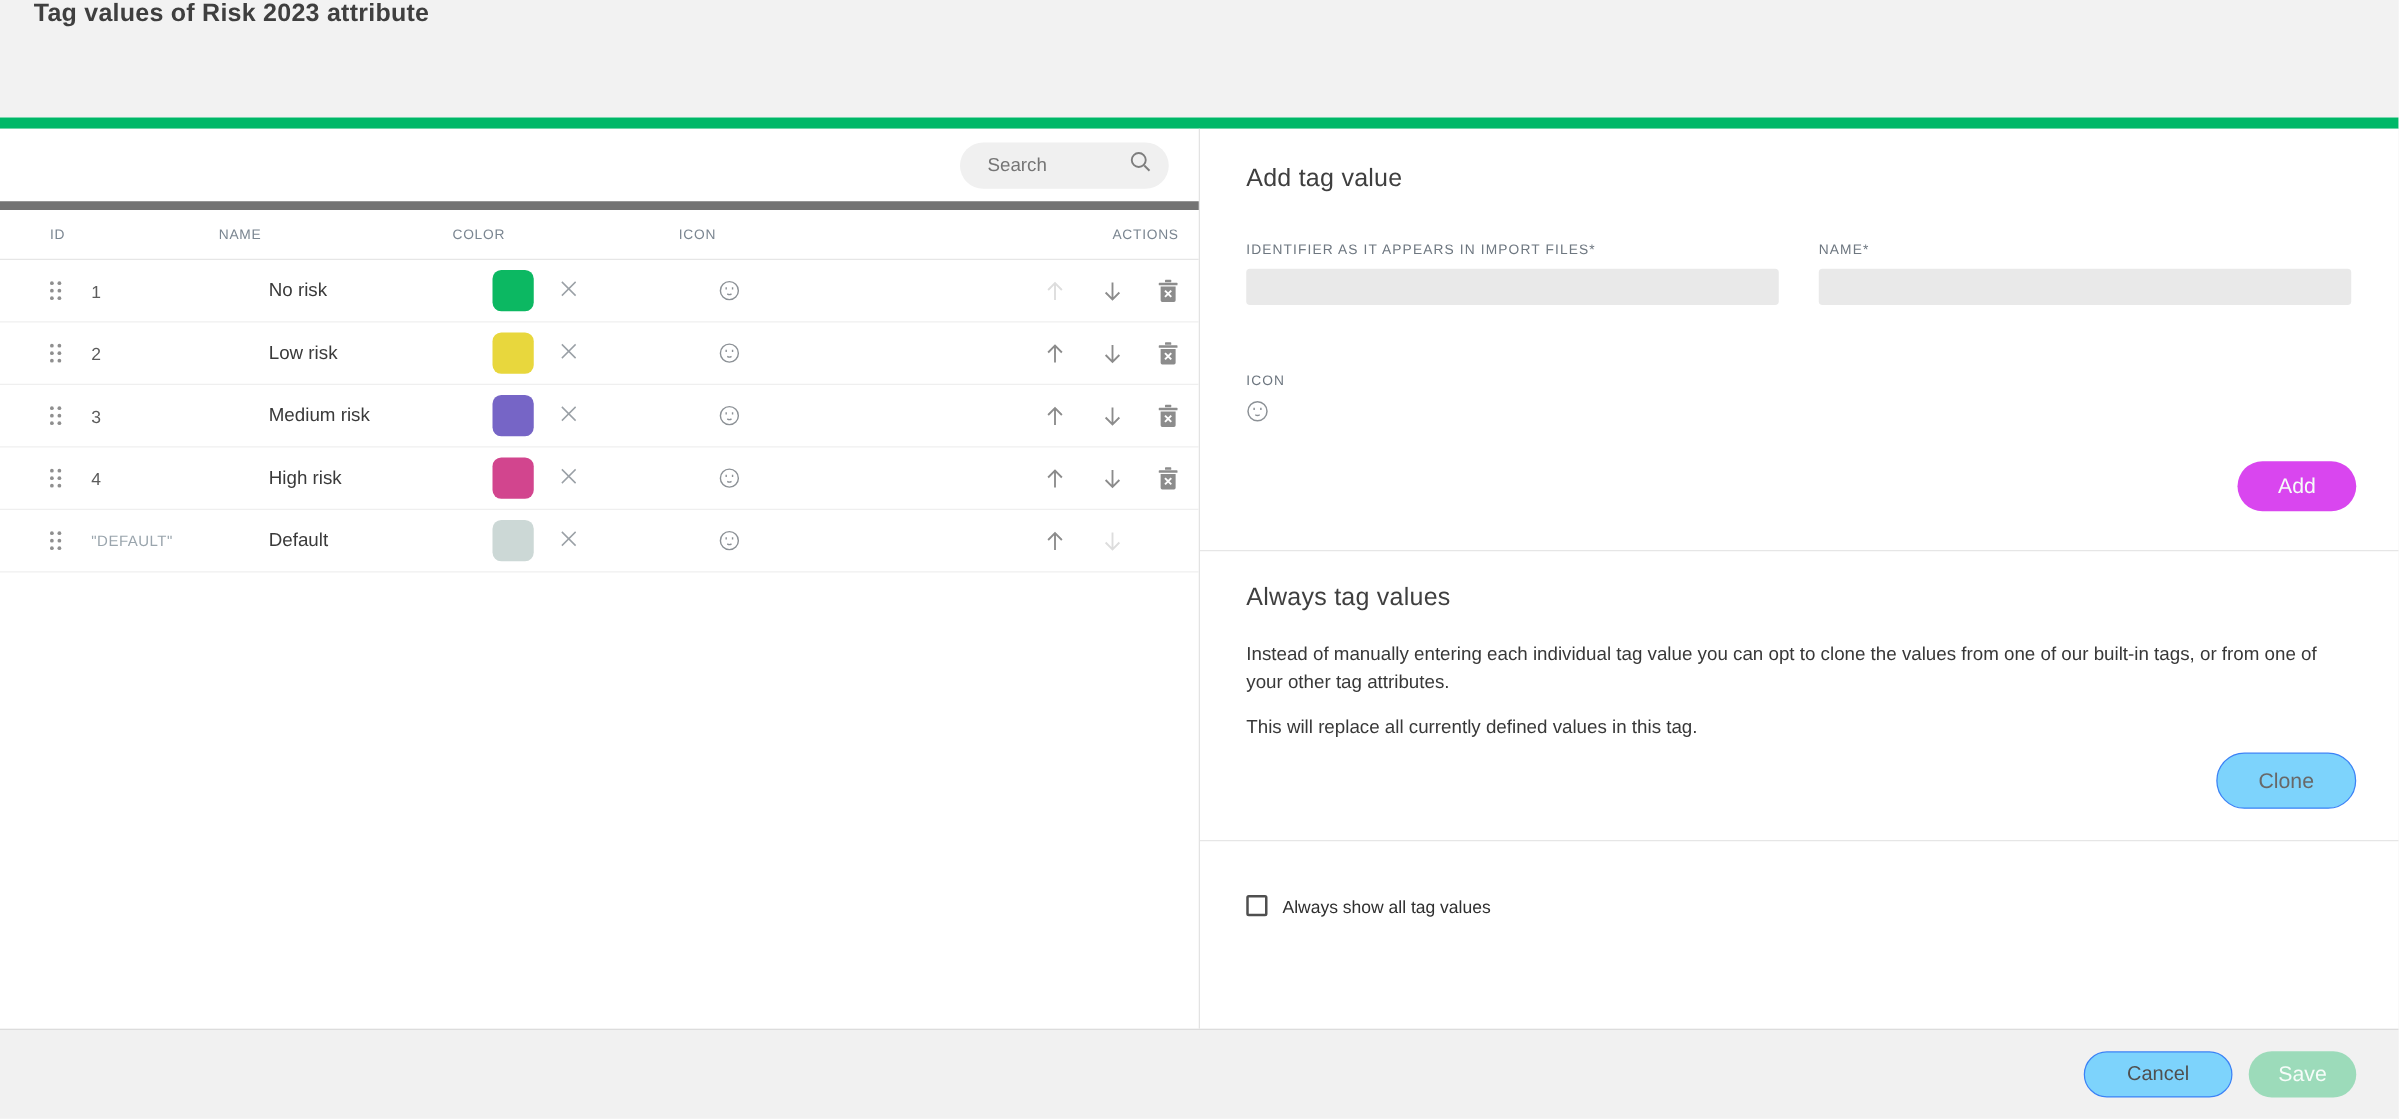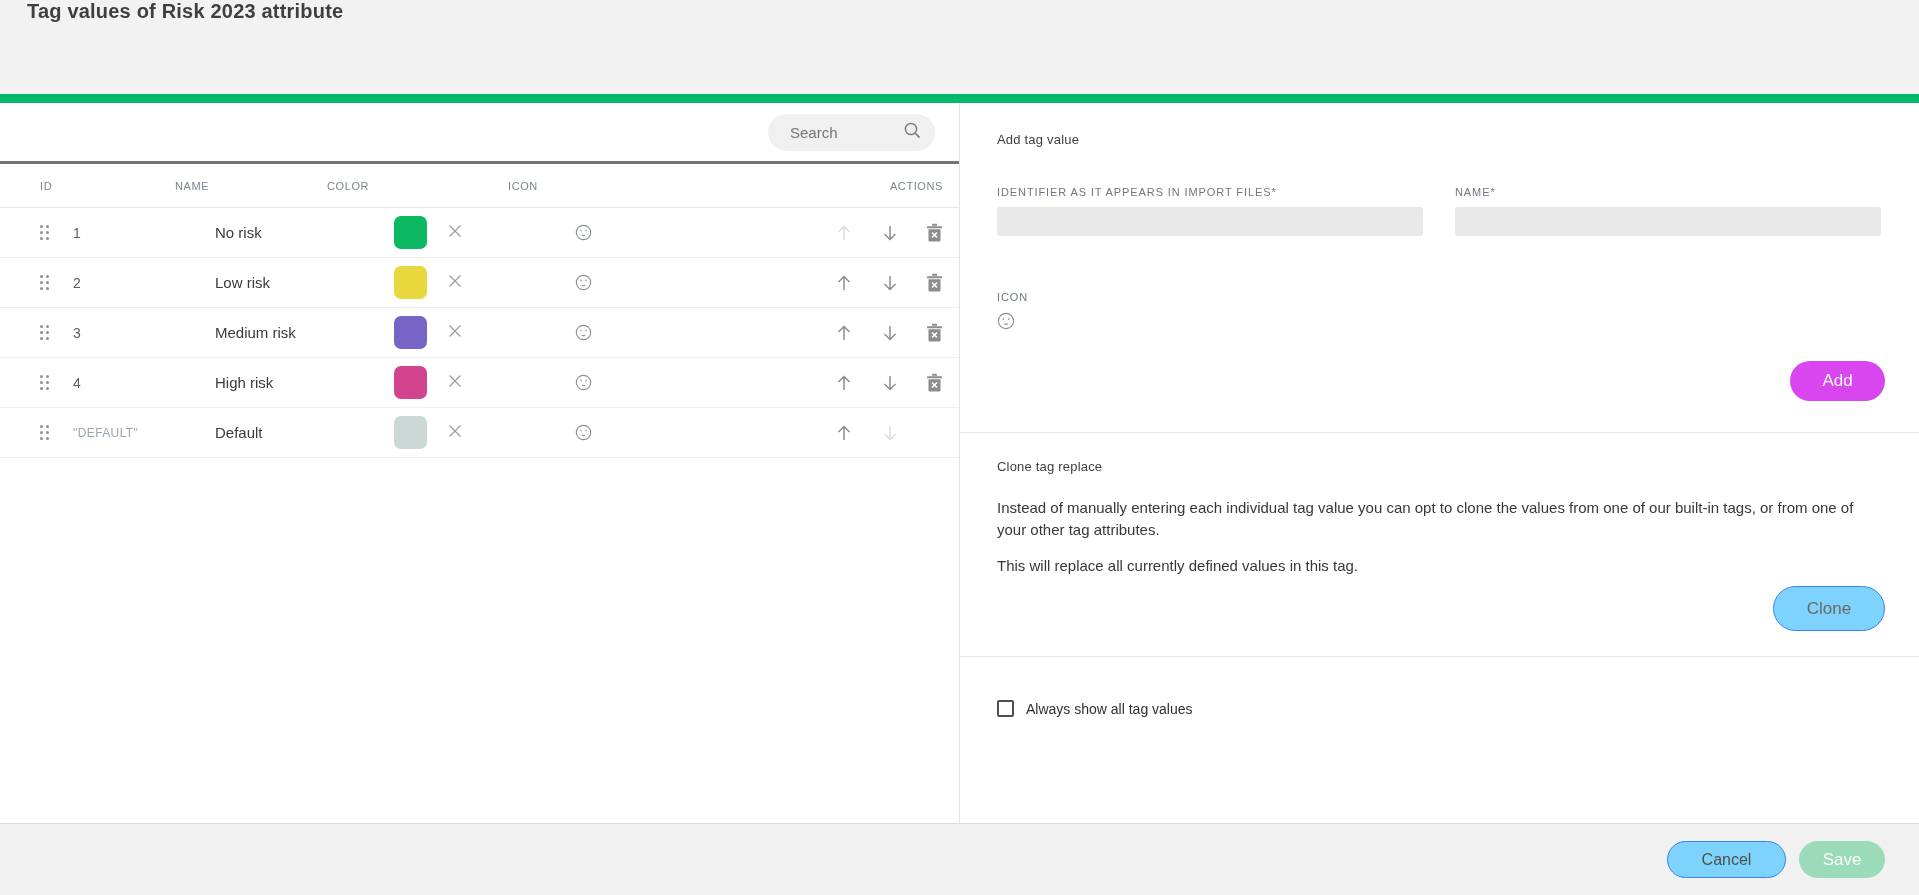--- a/index.html
+++ b/index.html
@@ -17,24 +17,24 @@
   .left-panel { width:960px; border-right:1px solid #e3e3e3; background:#fff; }
   .right-panel { flex:1; background:#fff; padding:29px 34px 0 37px; }
 
   
   .search-row { height:58px; display:flex; justify-content:flex-end; align-items:center; padding-right:24px; }
   .search-box { width:167px; height:37px; border-radius:19px; background:#f0f0f0; display:flex; align-items:center; padding:0 13px 0 22px; }
   .search-box input { flex:1; border:none; background:transparent; outline:none; font-size:15px; color:#0c4a6e; font-family:inherit; width:90px; }
   .search-box input::placeholder { color:#757575; }
 
   
-  .thead { height:47px; border-top:3px solid #737373; border-bottom:1px solid #e6e6e6;
+  .thead { height:47px; border-top:7px solid #737373; border-bottom:1px solid #e6e6e6;
            display:flex; align-items:center; color:#7b8691; font-size:11px; letter-spacing:0.6px; }
   .col-id   { width:175px; padding-left:40px; }
-  .col-name { width:152px; }
+  .col-name { width:187px; }
   .col-color{ width:173px; }
   .col-icon { width:120px; padding-left:8px; }
   .col-actions { margin-left:auto; padding-right:16px; }
 
   .trow { height:50px; border-bottom:1px solid #efefef; display:flex; align-items:center; }
   .cell-handle { margin-left:40px; width:33px; }
   .drag-handle { width:11px; display:grid; grid-template-columns:3px 3px; gap:3px; cursor:grab; }
   .drag-handle i { width:3px; height:3px; background:#8f8f8f; border-radius:50%; }
   .cell-id { width:142px; font-size:14px; color:#5c5c5c; }
   .cell-id.muted { color:#9aa5ad; font-size:12px; letter-spacing:0.4px; }
@@ -44,21 +44,21 @@
   .clear-color { margin-left:21px; background:none; border:none; cursor:pointer; display:flex; align-items:center; }
   .cell-icon { width:120px; padding-left:8px; display:flex; align-items:center; }
   .cell-actions { margin-left:auto; display:flex; align-items:center; gap:26px; padding-right:16px; }
   .icon-btn { background:none; border:none; cursor:pointer; display:flex; align-items:center; padding:0; }
   .icon-btn svg { display:block; }
   .arrow path { stroke:#8c8c8c; }
   .icon-btn.disabled .arrow path { stroke:#dddddd; }
   .icon-btn.disabled { cursor:default; }
 
   
-  .section-title { font-size:13px; font-weight:normal; color:#3f3f3f; letter-spacing:0.2px; }
+  .section-title { font-size:20px; font-weight:normal; color:#3f3f3f; letter-spacing:0.2px; }
   .form-grid { display:grid; grid-template-columns:426px 426px; column-gap:36px; margin-top:39px;gap:32px; }
   .field-label { font-size:11px; color:#6e7780; letter-spacing:0.9px; margin-bottom:9px; }
   .text-input { width:100%; height:29px; background:#e9e9e9; border:none; border-radius:3px; outline:none;
                 font-family:inherit; font-size:14px; color:#333; padding:0 10px; }
   .picker-row { margin-top:23px; }
   .picker-btn { background:none; border:none; cursor:pointer; padding:0; display:flex; }
   .add-row { display:flex; justify-content:flex-end; margin-top:28px; }
   .btn { font-family:inherit; cursor:pointer; }
   .btn-mint { background:#9cdbba; color:#f6fcf9; border:none; border-radius:20px; font-size:17px; }
   .btn-add { width:95px; height:40px; }
@@ -463,21 +463,21 @@
           </button>
         </div>
       </div>
 
       <div class="add-row">
         <button class="btn btn-mint btn-add" style="background: #d946ef;">Add</button>
       </div>
 
       <hr class="hr">
 
-      <h2 class="section-title clone-title">Clone tag replace</h2>
+      <h2 class="section-title clone-title">Always tag values</h2>
       <p class="clone-text">Instead of manually entering each individual tag value you can opt to clone the values from one of our built-in tags, or from one of your other tag attributes.</p>
       <p class="clone-text clone-text2">This will replace all currently defined values in this tag.</p>
 
       <div class="clone-row">
         <button class="btn btn-outline btn-clone">Clone</button>
       </div>
 
       <hr class="hr hr2">
 
       <div class="check-row">

